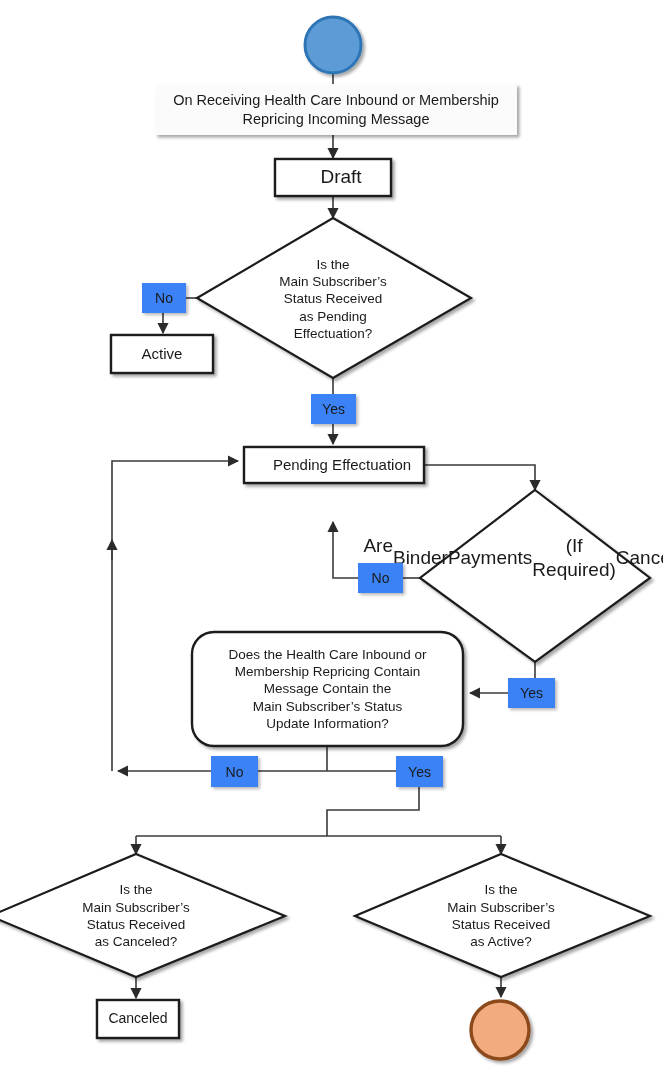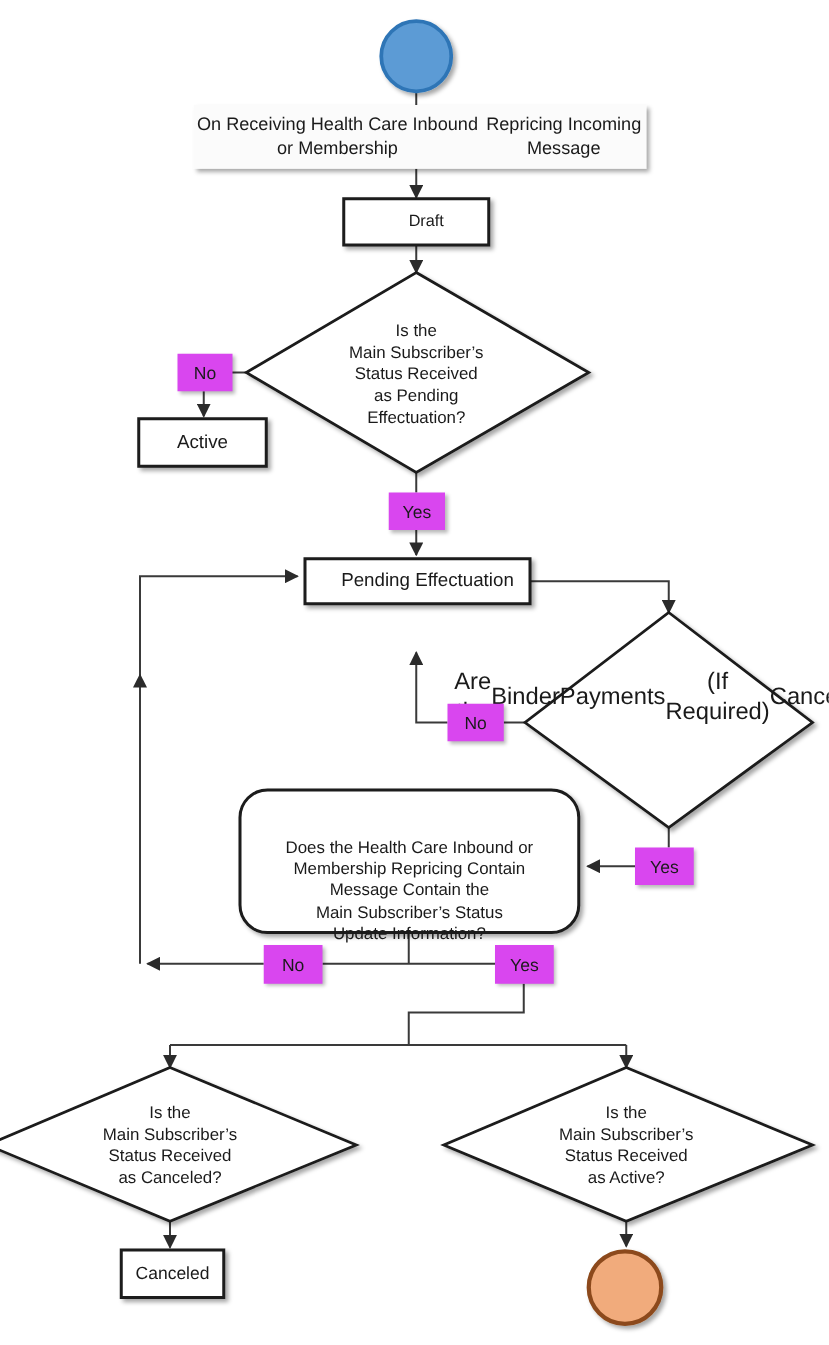--- a/index.html
+++ b/index.html
@@ -5,21 +5,21 @@
   html,body{margin:0;padding:0;background:#ffffff;}
   body{width:663px;height:1076px;overflow:hidden;
        font-family:"Liberation Sans","DejaVu Sans",sans-serif;}
   #stage{position:relative;width:663px;height:1076px;background:#fff;}
   svg{position:absolute;left:0;top:0;width:663px;height:1076px;}
   .nodetext{position:absolute;box-sizing:border-box;display:flex;
             align-items:center;justify-content:center;text-align:center;
             color:#1a1a1a;line-height:1.28;pointer-events:none;}
   .lbl{position:absolute;box-sizing:border-box;display:flex;
        align-items:center;justify-content:center;text-align:center;
-       background:#d946ef;color:#1a1a1a;font-size:14px;
+       background:#3b82f6;color:#1a1a1a;font-size:14px;
        box-shadow:2px 2px 3px rgba(0,0,0,0.28);}
   b{font-weight:normal;}
 </style>
 </head>
 <body>
 
 <div id="stage">
 
   <svg viewBox="0 0 663 1076">
     <defs>
@@ -93,26 +93,26 @@
 
     <polygon points="136,854 285,916 136,977 -10,916" fill="#ffffff" stroke="#1a1a1a" stroke-width="2.2" filter="url(#shdw)"></polygon>
 
     <rect x="97" y="1000" width="82" height="38" fill="#ffffff" stroke="#1a1a1a" stroke-width="2.4" filter="url(#shdw)"></rect>
 
     <polygon points="501,854 650,916 501,977 355,916" fill="#ffffff" stroke="#1a1a1a" stroke-width="2.2" filter="url(#shdw)"></polygon>
 
     <circle cx="500" cy="1030" r="29" fill="#F1AB7C" stroke="#8C4A1B" stroke-width="3.4" filter="url(#shdw)"></circle>
   </svg>
 
-  <div class="nodetext" style="left:155px;top:84px;width:362px;height:51px;font-size:14.5px;flex-direction:row;">
+  <div class="nodetext" style="left:155px;top:84px;width:362px;height:51px;font-size:14.5px;flex-direction:column;">
     <span>On Receiving Health Care Inbound or Membership</span>
     <span>Repricing Incoming Message</span>
   </div>
 
-  <div class="nodetext" style="left:275px;top:159px;width:132px;height:37px;font-size:13px;">Draft</div>
+  <div class="nodetext" style="left:275px;top:159px;width:132px;height:37px;font-size:19px;">Draft</div>
 
   <div class="nodetext" style="left:238px;top:244px;width:190px;height:110px;font-size:13.5px;flex-direction:column;">
     <span>Is the</span>
     <span>Main Subscriber’s</span>
     <span>Status Received</span>
     <span><span>as </span><b>Pending</b></span>
     <span><b>Effectuation</b><span>?</span></span>
   </div>
 
   <div class="nodetext" style="left:111px;top:335px;width:102px;height:38px;font-size:15px;">Active</div>
@@ -120,21 +120,21 @@
   <div class="nodetext" style="left:244px;top:447px;width:196px;height:36px;font-size:15px;">Pending Effectuation</div>
 
   <div class="nodetext" style="left:455px;top:502px;width:160px;height:112px;font-size:19px;flex-direction:row;">
     <span>Are the</span>
     <span>Binder</span>
     <span>Payments</span>
     <span>(If Required)</span>
     <span>Canceled?</span>
   </div>
 
-  <div class="nodetext" style="left:196px;top:634px;width:263px;height:110px;font-size:13.5px;flex-direction:column;margin-top:23px;">
+  <div class="nodetext" style="left:196px;top:634px;width:263px;height:110px;font-size:13.5px;flex-direction:column;">
     <span>Does the Health Care Inbound or</span>
     <span>Membership Repricing Contain</span>
     <span>Message Contain the</span>
     <span>Main Subscriber’s Status</span>
     <span>Update Information?</span>
   </div>
 
   <div class="nodetext" style="left:46px;top:872px;width:180px;height:88px;font-size:13.5px;flex-direction:column;">
     <span>Is the</span>
     <span>Main Subscriber’s</span>

